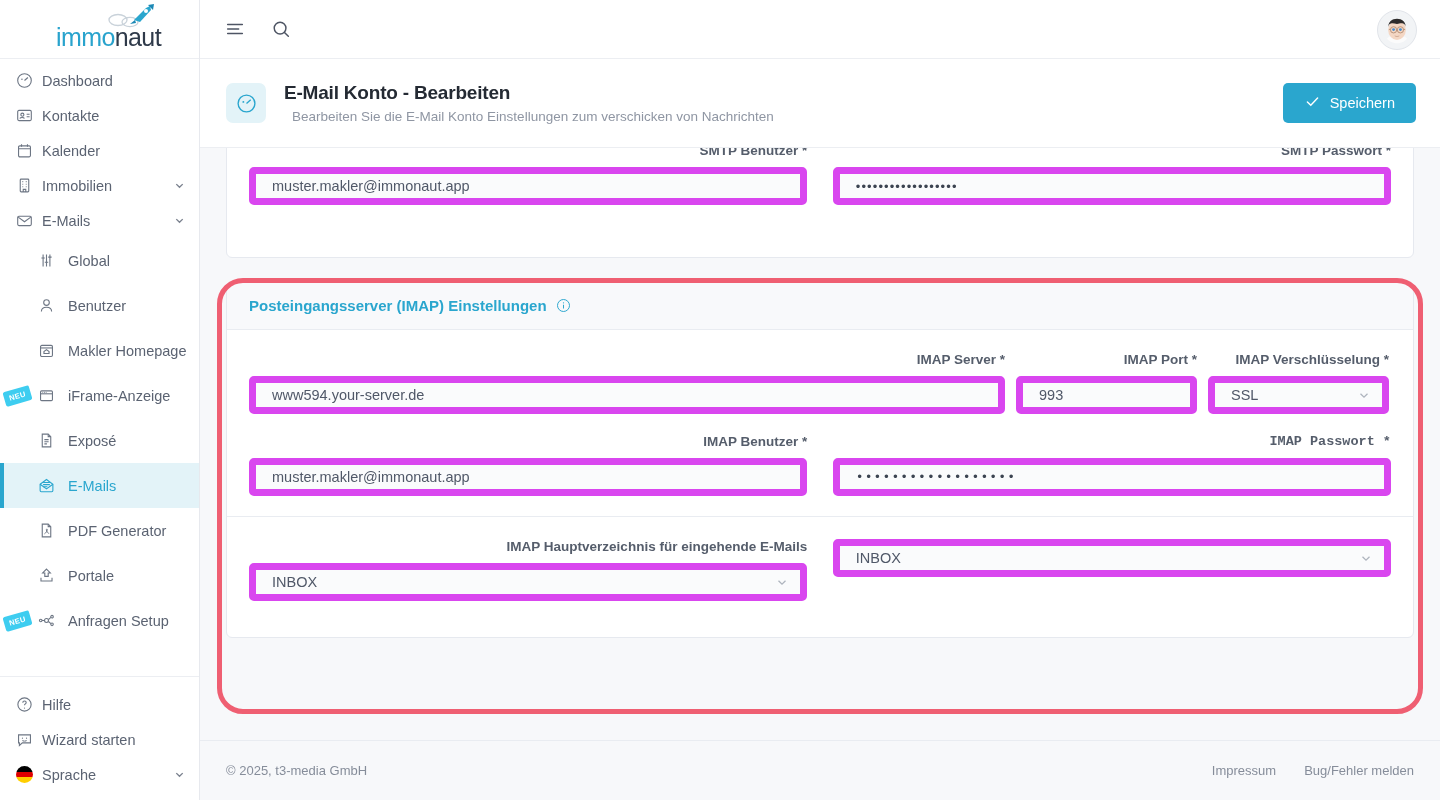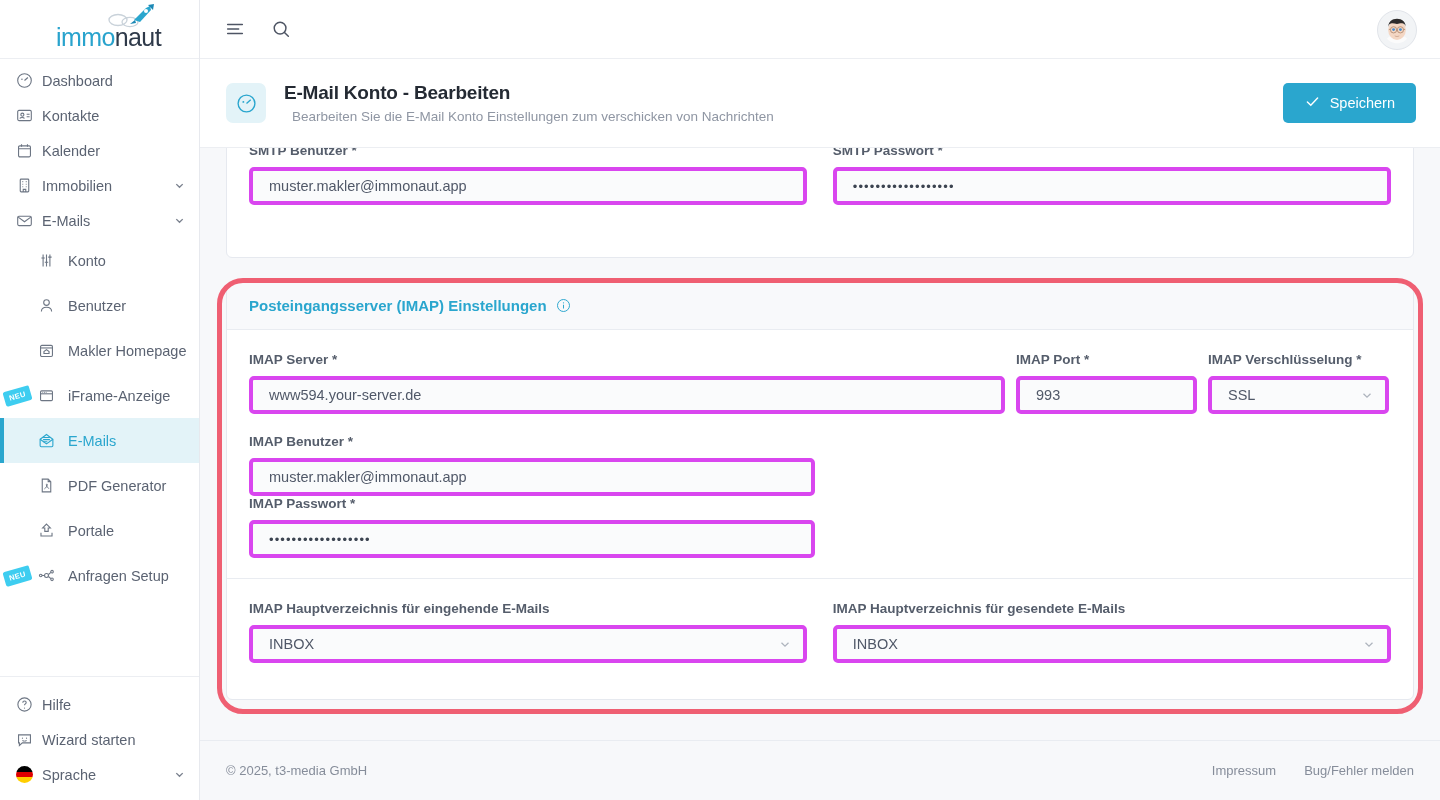--- a/index.html
+++ b/index.html
@@ -155,23 +155,24 @@
     display: flex; align-items: center; gap: 9px;
   }
   .card-head-title { color: #2aa6ce; font-size: 15px; font-weight: 700; }
   .info-ico { color: #2aa6ce; display: flex; }
   .card-body { padding: 22px 22px 20px 22px; }
   .row { display: flex; gap: 0; }
   .field { display: flex; flex-direction: column; }
   .field label {
     font-size: 13.5px; font-weight: 700; color: #555d6b;
     margin-bottom: 9px;
+    text-align: right;
   }
   .ctrl {
-    height: 38px; border: 4px solid #d946ef; border-radius: 5px;
+    height: 38px; border: 7px solid #d946ef; border-radius: 5px;
     background: #fafbfc; display: flex; align-items: center;
     padding: 0 16px; font-size: 14.5px; color: #505868;
   }
   .ctrl.select { justify-content: space-between; padding-right: 12px; cursor: pointer; gap: 16px; }
   .ctrl .caret { color: #aeb4be; display: flex; }
   .dots { letter-spacing: 1.1px; font-size: 13px; color: #3c4451; }
   .divider { height: 1px; background: #e9ecf1; }
 
   
   #smtp-card {
@@ -289,21 +290,21 @@
   </div>
 
   <div id="nav-subs">
 
     <div class="nav-sub">
       <span class="ico">
         <svg width="17" height="17" viewBox="0 0 20 20" fill="none" stroke="currentColor" stroke-width="1.3">
           <path d="M6 3v14M10 3v14M14 3v14M4 7h4M8 12h4M12 6h4"></path>
         </svg>
       </span>
-      <span>Konto</span>
+      <span>Global</span>
     </div>
 
     <div class="nav-sub">
       <span class="ico">
         <svg width="17" height="17" viewBox="0 0 20 20" fill="none" stroke="currentColor" stroke-width="1.3">
           <circle cx="10" cy="6.5" r="3.3"></circle>
             <path d="M4 17c0-3.4 2.7-5 6-5s6 1.6 6 5"></path>
         </svg>
       </span>
       <span>Benutzer</span>
@@ -327,20 +328,29 @@
           <rect x="3" y="4.5" width="14" height="11.5" rx="1.3"></rect>
             <path d="M3 8h14"></path>
           <circle cx="5.6" cy="6.2" r="0.6" fill="currentColor" stroke="none"></circle>
           <circle cx="7.6" cy="6.2" r="0.6" fill="currentColor" stroke="none"></circle>
           <circle cx="9.6" cy="6.2" r="0.6" fill="currentColor" stroke="none"></circle>
         </svg>
       </span>
       <span>iFrame-Anzeige</span>
     </div>
 
+    <div class="nav-sub">
+      <span class="ico">
+        <svg width="17" height="17" viewBox="0 0 20 20" fill="none" stroke="currentColor" stroke-width="1.3">
+          <path d="M5 2.5h7l3 3v12H5z"></path>
+            <path d="M12 2.5v3h3M7.5 9h5M7.5 11.5h5M7.5 14h3"></path>
+        </svg>
+      </span>
+      <span>Exposé</span>
+    </div>
 
     <div class="nav-sub active">
       <span class="ico">
         <svg width="17" height="17" viewBox="0 0 20 20" fill="none" stroke="currentColor" stroke-width="1.3">
           <path d="M2.5 8.5 L10 3 L17.5 8.5 V16 a1.3 1.3 0 0 1 -1.3 1.3 H3.8 A1.3 1.3 0 0 1 2.5 16 Z"></path>
           <path d="M6 6.5h8M6 9h8M6 11.5h5"></path>
             <path d="M2.5 8.5 L10 14 L17.5 8.5"></path>
         </svg>
       </span>
       <span>E-Mails</span>
@@ -528,29 +538,29 @@
             <span>SSL</span>
             <span class="caret">
               <svg width="12" height="12" viewBox="0 0 12 12" fill="none" stroke="currentColor" stroke-width="1.3">
                   <path d="M2.5 4.8 L6 8.2 L9.5 4.8"></path>
                 </svg>
             </span>
           </div>
         </div>
       </div>
 
-      <div class="row" style="margin-top:20px;flex-direction:column;">
+      <div class="row" style="margin-top:20px;">
         <div class="field" style="width:566px;">
           <label>IMAP Benutzer *</label>
           <div class="ctrl">
             <span>muster.makler@immonaut.app</span>
           </div>
         </div>
         <div style="width:26px;"></div>
-        <div class="field" style="width:566px;">
+        <div class="field" style="width:566px;font-family:Liberation Mono, monospace;">
           <label>IMAP Passwort *</label>
           <div class="ctrl">
             <span class="dots">••••••••••••••••••</span>
           </div>
         </div>
       </div>
     </div>
 
     <div class="divider"></div>
 
@@ -562,21 +572,20 @@
             <span>INBOX</span>
             <span class="caret">
               <svg width="12" height="12" viewBox="0 0 12 12" fill="none" stroke="currentColor" stroke-width="1.3">
                   <path d="M2.5 4.8 L6 8.2 L9.5 4.8"></path>
                 </svg>
             </span>
           </div>
         </div>
         <div style="width:26px;"></div>
         <div class="field" style="width:566px;">
-          <label>IMAP Hauptverzeichnis für gesendete E-Mails</label>
           <div class="ctrl select">
             <span>INBOX</span>
             <span class="caret">
               <svg width="12" height="12" viewBox="0 0 12 12" fill="none" stroke="currentColor" stroke-width="1.3">
                   <path d="M2.5 4.8 L6 8.2 L9.5 4.8"></path>
                 </svg>
             </span>
           </div>
         </div>
       </div>

